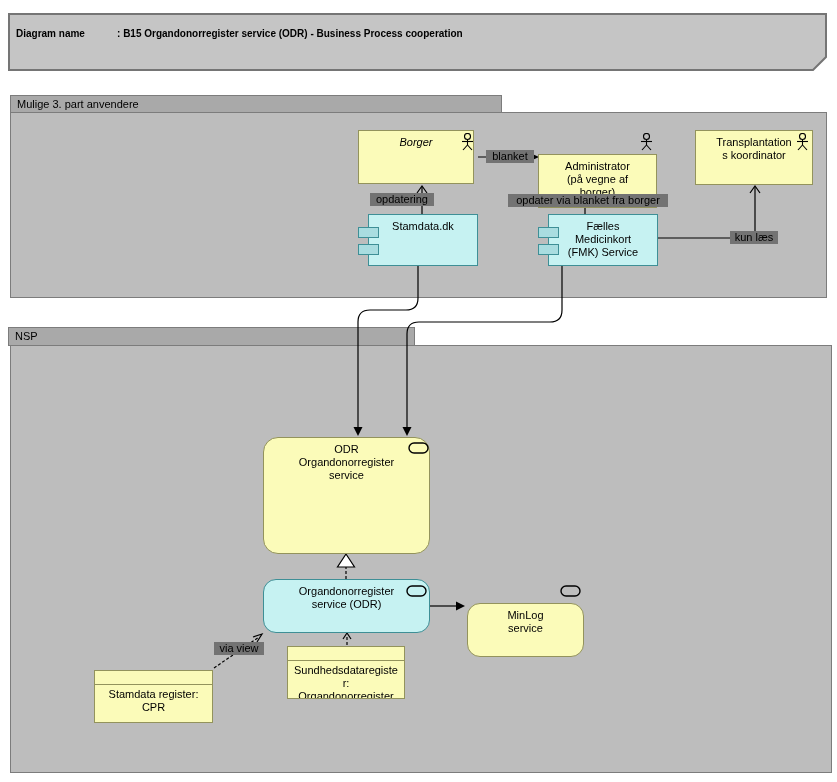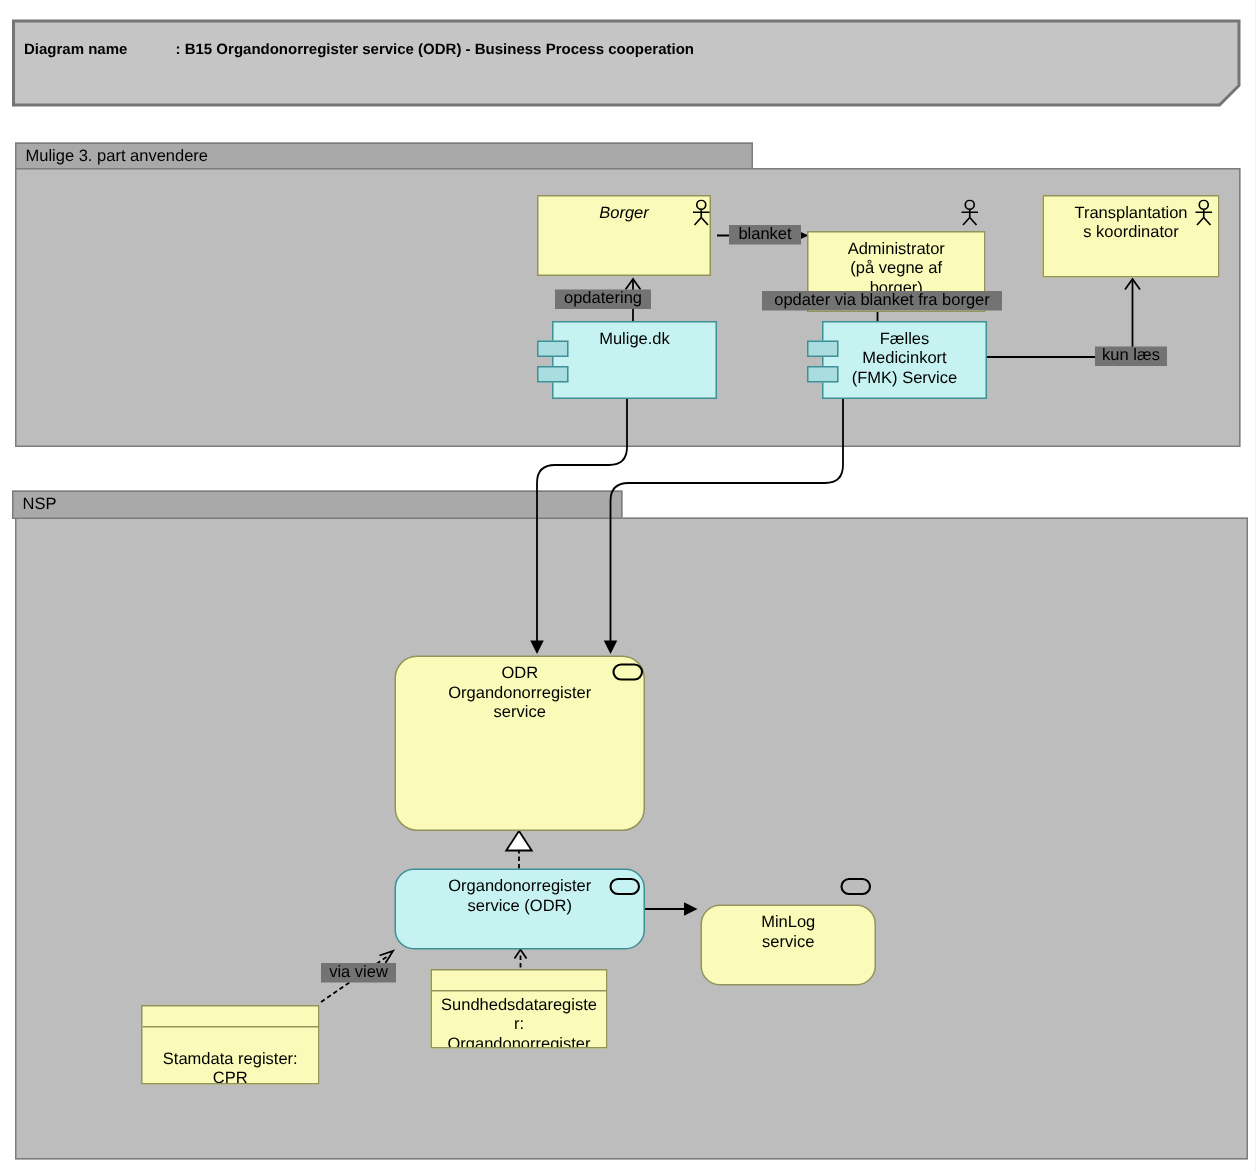--- a/index.html
+++ b/index.html
@@ -134,21 +134,21 @@
   </div>
   <svg class="node-icon" style="left:796px;top:133px;" width="13" height="18" viewBox="0 0 13 18">
     <circle cx="6.5" cy="3.5" r="3" fill="none" stroke="#000" stroke-width="1.1"></circle>
     <line x1="6.5" y1="6.5" x2="6.5" y2="12" stroke="#000" stroke-width="1.1"></line>
     <line x1="1" y1="8.5" x2="12" y2="8.5" stroke="#000" stroke-width="1.1"></line>
     <line x1="6.5" y1="12" x2="2" y2="17" stroke="#000" stroke-width="1.1"></line>
     <line x1="6.5" y1="12" x2="11" y2="17" stroke="#000" stroke-width="1.1"></line>
   </svg>
 
   <div class="node application" style="left:368px;top:214px;width:110px;height:52px;">
-    <span class="lbl">Mulige.dk</span>
+    <span class="lbl">Stamdata.dk</span>
   </div>
   <div class="comp-tab" style="left:358px;top:227px;"></div>
   <div class="comp-tab" style="left:358px;top:244px;"></div>
 
   <div class="node application" style="left:548px;top:214px;width:110px;height:52px;">
     <span class="lbl">Fælles
 Medicinkort
 (FMK) Service</span>
   </div>
   <div class="comp-tab" style="left:538px;top:227px;"></div>
@@ -172,21 +172,21 @@
   </svg>
 
   <div class="node business rounded-md" style="left:467px;top:579px;width:117px;height:54px;margin-top:24px;">
     <span class="lbl">MinLog
 service</span>
   </div>
   <svg class="node-icon" style="left:560px;top:585px;" width="21" height="12" viewBox="0 0 21 12">
     <rect x="1" y="1" width="19" height="10" rx="5" ry="5" fill="none" stroke="#000" stroke-width="1.4"></rect>
   </svg>
 
-  <div class="node business" style="left:94px;top:670px;width:119px;height:53px;padding-top:29px;">
+  <div class="node business" style="left:94px;top:670px;width:119px;height:53px;padding-top:17px;">
     <div class="band"></div>
     <span class="lbl">Stamdata register:
 CPR</span>
   </div>
 
   <div class="node business" style="left:287px;top:646px;width:118px;height:53px;padding-top:17px;">
     <div class="band"></div>
     <span class="lbl">Sundhedsdataregiste
 r:
 Organdonorregister</span>

